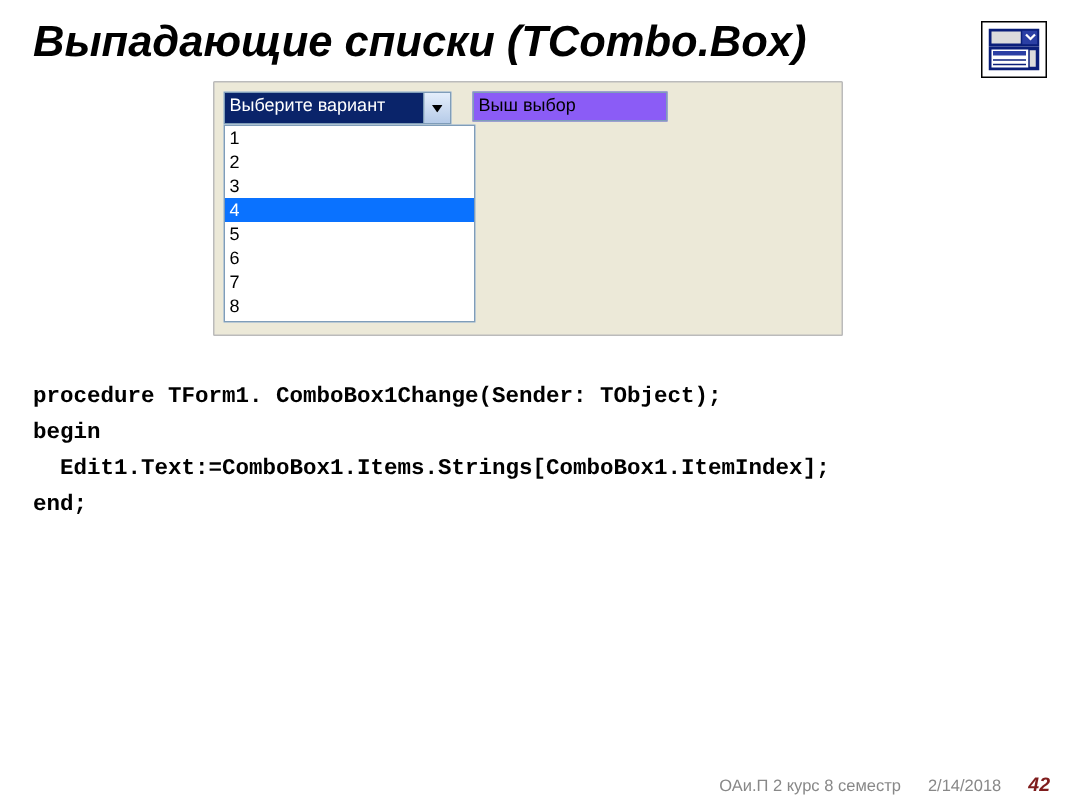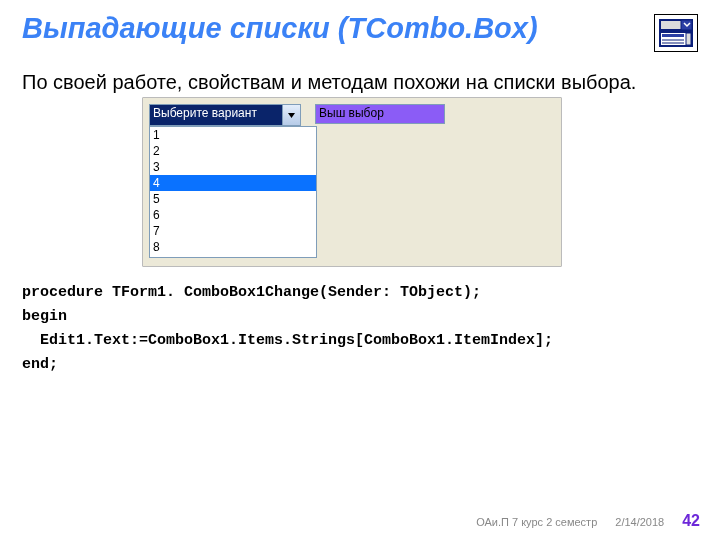--- a/index.html
+++ b/index.html
@@ -17,21 +17,21 @@
     box-sizing: border-box;
     position: relative;
     height: 100%;
   }
   .title-row {
     display: flex;
     align-items: flex-start;
     justify-content: space-between;
   }
   .title {
-    color: #3b82f6;
+    color: #000000;
     font-weight: bold;
     font-size: 29px;
     font-style: italic;
     font-family: "Arial", sans-serif;
     letter-spacing: 0;
     text-align: center;
   }
   .icon-box {
     border: 1px solid #000;
     background: #ffffff;
@@ -116,39 +116,39 @@
     padding: 0 3px;
     height: 16px;
     line-height: 16px;
     font-size: 12px;
   }
   .listbox .row.sel {
     background: #0a72ff;
     color: #fff;
   }
   .code {
-    margin-top: 14px;
+    margin-top: 29px;
     font-family: "Courier New", monospace;
     font-size: 15px;
     font-weight: bold;
     line-height: 1.6;
     color: #000;
     white-space: pre;
   }
   .footer {
     position: absolute;
     bottom: 10px;
     right: 20px;
     font-size: 11px;
     color: #888;
     display: flex;
     gap: 18px;
     align-items: baseline;
   }
-  .footer .pg { color: #6d28d9; font-weight: bold; font-size: 16px;}
+  .footer .pg { color: #7f1d1d; font-weight: bold; font-size: 13px; font-style: italic;}
 </style>
 </head>
 <body>
 
 <div class="slide">
   <div class="title-row">
     <div class="title">Выпадающие списки (ТCombo.Box)</div>
     <div class="icon-box">
       <svg class="combo-svg" viewBox="0 0 34 28">
         <rect x="1" y="1" width="32" height="10" fill="#dcdcdc" stroke="#0b1f7a" stroke-width="2"></rect>
@@ -156,21 +156,20 @@
         <polyline points="25,4 28,7 31,4" fill="none" stroke="#fff" stroke-width="1.5"></polyline>
         <rect x="1" y="13" width="32" height="14" fill="#ffffff" stroke="#0b1f7a" stroke-width="2"></rect>
         <rect x="3" y="15" width="22" height="3" fill="#2b3fa4"></rect>
         <line x1="3" y1="21" x2="25" y2="21" stroke="#0b1f7a" stroke-width="1"></line>
         <line x1="3" y1="24" x2="25" y2="24" stroke="#0b1f7a" stroke-width="1"></line>
         <rect x="27" y="14" width="5" height="12" fill="#dcdcdc" stroke="#0b1f7a" stroke-width="1"></rect>
       </svg>
     </div>
   </div>
 
-  <div class="intro">По своей работе, свойствам и методам похожи на списки выбора.</div>
 
   <div class="ui-area">
     <div class="combo">
       <div class="combo-text">Выберите вариант</div>
       <div class="combo-btn">
         <svg viewBox="0 0 7 5">
             <polygon points="0,0 7,0 3.5,5" fill="#000"></polygon>
           </svg>
       </div>
     </div>
@@ -186,17 +185,17 @@
         <div class="row">8</div>
       </div>
   </div>
 
   <div class="code" id="code">procedure TForm1. ComboBox1Change(Sender: TObject);
 begin
   Edit1.Text:=ComboBox1.Items.Strings[ComboBox1.ItemIndex];
 end;</div>
 
   <div class="footer">
-    <span>ОАи.П 7 курс 2 семестр</span>
+    <span>ОАи.П 2 курс 8 семестр</span>
     <span>2/14/2018</span>
     <span class="pg">42</span>
   </div>
 </div>
 
 </body></html>

